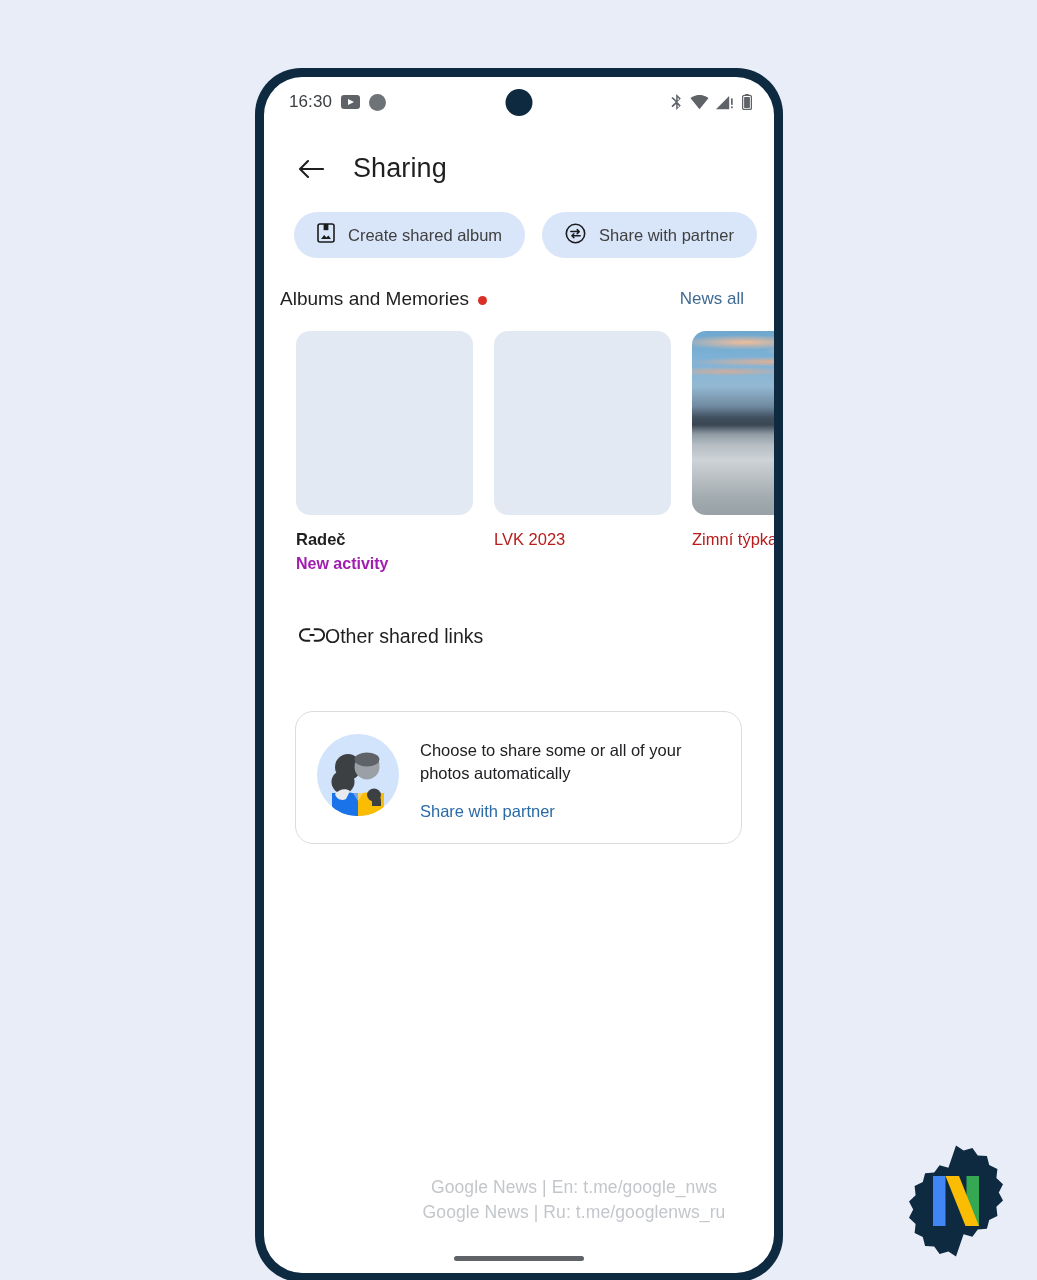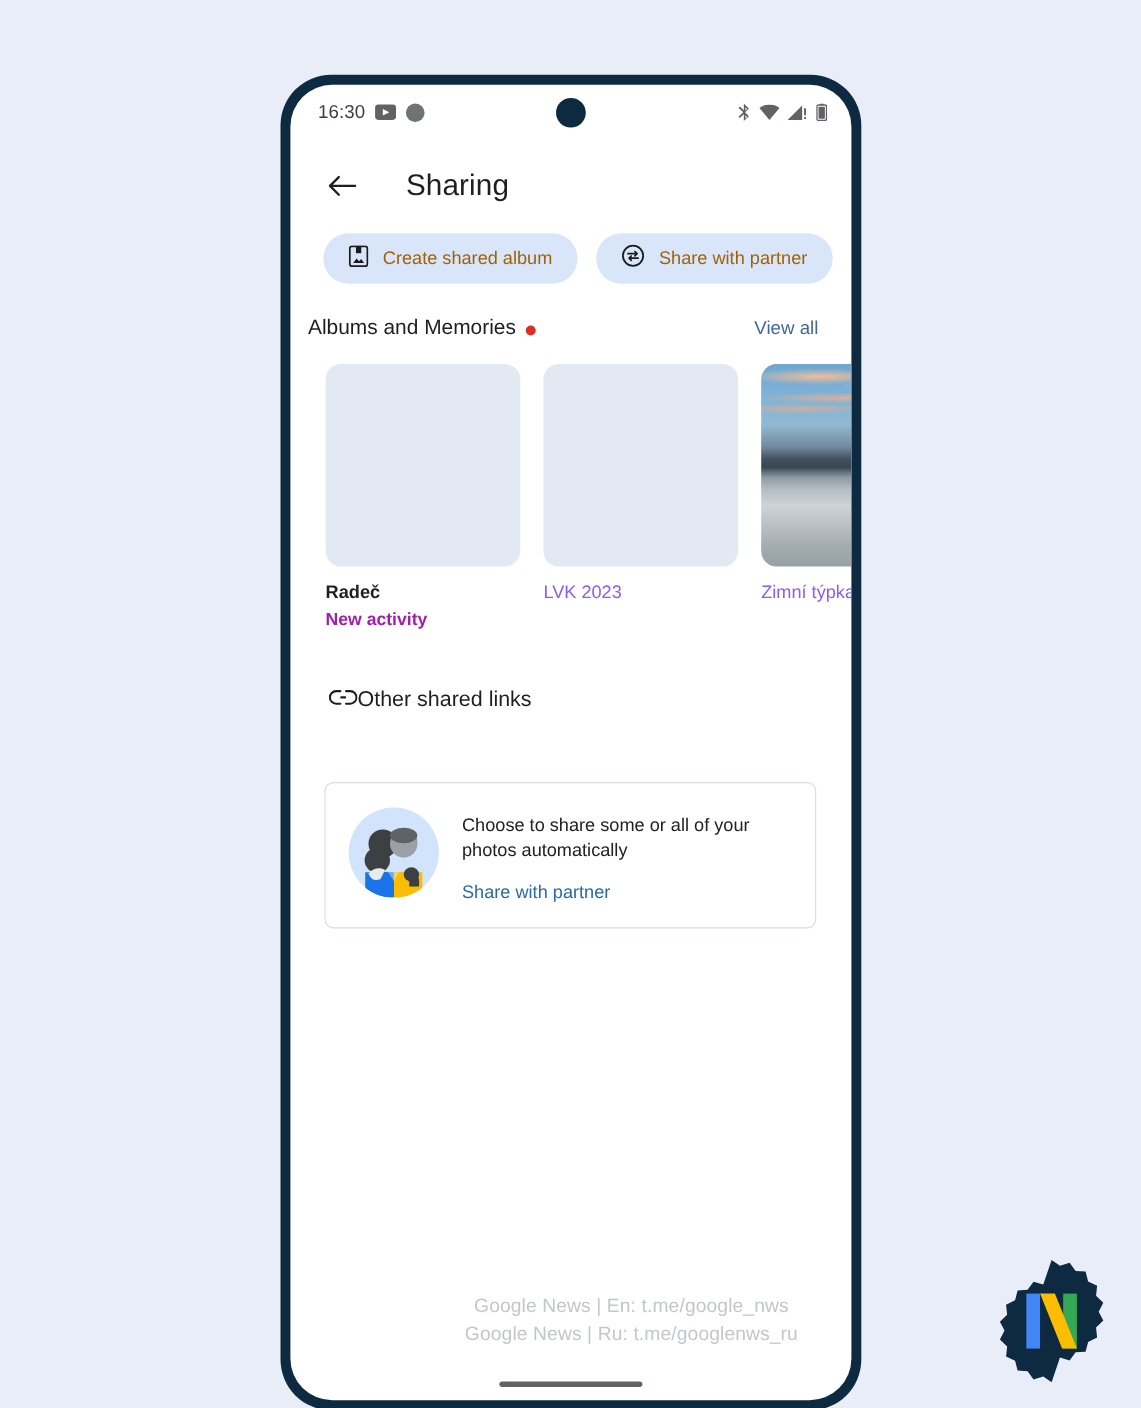--- a/index.html
+++ b/index.html
@@ -95,21 +95,21 @@
     align-items: center;
     gap: 7px;
   }
   #status-right svg { display: block; }
 
   
   #app-bar {
     display: flex;
     align-items: center;
     padding: 26px 0 0 33px;
-    gap: 44px;
+    gap: 28px;
   }
 
   #back-button {
     width: 28px; height: 28px;
     display: flex; align-items: center; justify-content: center;
   }
 
   #page-title {
     font-size: 27px;
     color: #1f1f1f;
@@ -130,21 +130,21 @@
     background: #d9e6fa;
     border-radius: 24px;
     height: 46px;
     padding: 0 23px;
     border: none;
     cursor: pointer;
   }
 
   .chip-label {
     font-size: 16.5px;
-    color: #a16207;
+    color: #404040;
     white-space: nowrap;
   }
 
   
   #albums-header {
     display: flex;
     align-items: center;
     padding: 30px 30px 0 16px;
   }
 
@@ -217,21 +217,21 @@
   .album-thumb.photo::after {
     content: "";
     position: absolute;
     right: -6%; bottom: 0;
     width: 40%; height: 26%;
     background: linear-gradient(250deg, #eceff1 48%, rgba(236,239,241,0) 50%);
   }
 
   .album-name {
     font-size: 16.5px;
-    color: #8b5cf6;
+    color: #b91c1c;
     margin-top: 15px;
     white-space: nowrap;
     overflow: hidden;
   }
   .album-name.bold { color: #1f1f1f; font-weight: bold; }
 
   .album-sub {
     font-size: 16px;
     color: #a21caf;
     font-weight: bold;
@@ -248,21 +248,21 @@
 
   #other-links-label {
     font-size: 19.5px;
     color: #1f1f1f;
   }
 
   
   #partner-card {
     margin: 63px 32px 0 31px;
     border: 1px solid #dadce0;
-    border-radius: 8px;
+    border-radius: 18px;
     padding: 22px 20px 22px 21px;
     display: flex;
     gap: 21px;
     align-items: flex-start;
     background: #fff;
   }
 
   #partner-illustration {
     width: 82px; height: 82px;
     border-radius: 50%;
@@ -397,21 +397,21 @@
           </svg>
         </span>
         <span class="chip-label">Share with partner</span>
       </div>
 
     </div>
 
     <div id="albums-header">
       <span id="albums-title">Albums and Memories</span>
       <span id="albums-badge"></span>
-      <span id="view-all-link">View all</span>
+      <span id="view-all-link">News all</span>
     </div>
 
     <div id="album-strip">
 
       <div class="album-card">
         <div class="album-thumb"></div>
         <div class="album-name bold">Radeč</div>
         <div class="album-sub">New activity</div>
       </div>
 

